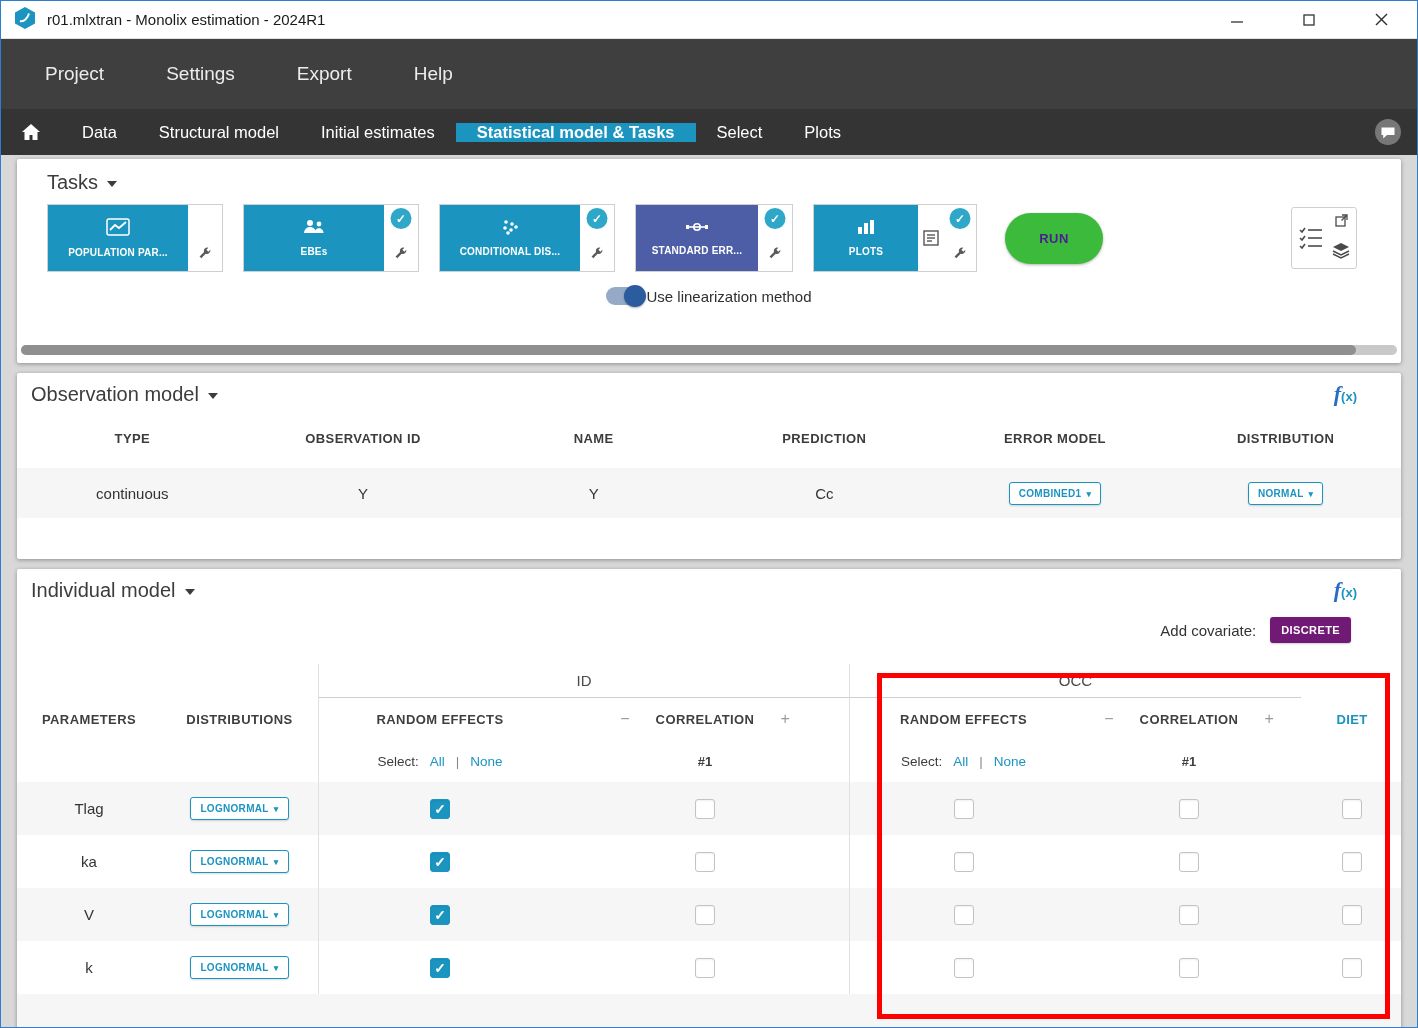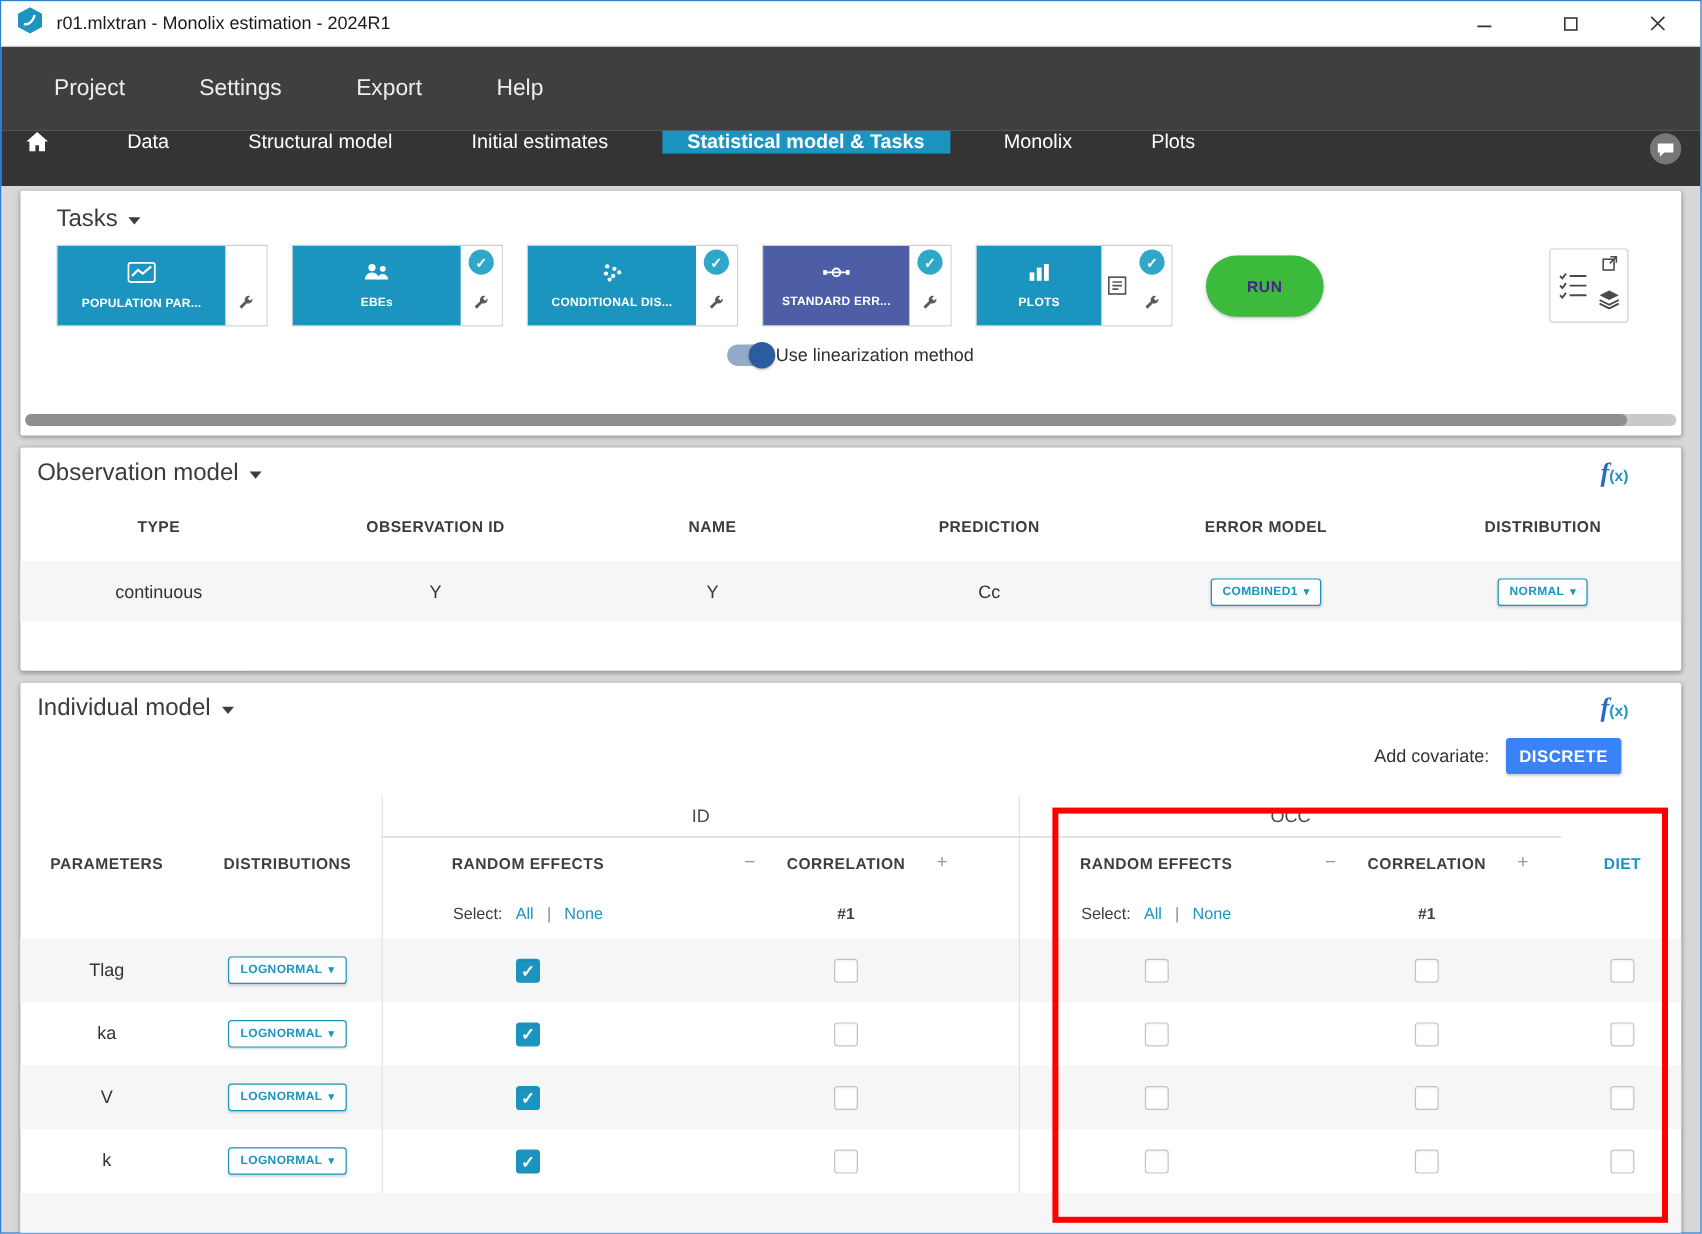--- a/index.html
+++ b/index.html
@@ -13,21 +13,21 @@
   .titlebar .title { margin-left: 10px; font-size: 15px; color: #1a1a1a; }
   .winbtns { margin-left: auto; display: flex; align-items: center; gap: 52px; padding-right: 14px; }
   .winbtn { display: inline-flex; align-items: center; justify-content: center; width: 20px; height: 20px; cursor: pointer; }
 
   
   .menubar { height: 70px; background: #3f3f3f; display: flex; align-items: center;
              padding-left: 44px; gap: 62px; }
   .menu-item { font-size: 19px; color: #ececec; cursor: pointer; }
 
   
-  .tabbar { height: 46px; background: #343434; display: flex; align-items: flex-start; gap: 24px; }
+  .tabbar { height: 46px; background: #343434; display: flex; align-items: center; }
   .home { width: 60px; display: flex; align-items: center; justify-content: center; cursor: pointer; }
   .tab { display: flex; align-items: center; padding: 0 21px; font-size: 16.5px; color: #fff; cursor: pointer; }
   .tab.active { background: #1b94c0; font-weight: bold; }
   .chat { margin-left: auto; margin-right: 14px; display: flex; align-items: center; cursor: pointer; }
 
   
   .content { padding: 4px 16px 0; }
   .card { background: #fff; border-radius: 2px; box-shadow: 0 1px 4px rgba(0,0,0,.35); margin-bottom: 10px; }
   .tasks-card { height: 204px; padding: 8px 14px 0; position: relative; }
   .obs-card { height: 186px; padding-top: 6px; }
@@ -92,21 +92,21 @@
 
   .dd-btn { background: #fff; border: 1px solid #1b94c0; color: #1b94c0; font-size: 10px; font-weight: bold;
             padding: 5px 9px; border-radius: 3px; letter-spacing: .3px; cursor: pointer;
             box-shadow: 0 1px 2px rgba(0,0,0,.15); font-family: inherit; }
   .dd-btn::after { content: "▾"; margin-left: 5px; font-size: 9px; }
 
   
   .cov-row { display: flex; justify-content: flex-end; align-items: center; gap: 14px;
              padding-right: 50px; margin-top: 8px; height: 36px; }
   .cov-label { font-size: 15px; color: #333; }
-  .discrete-btn { background: #3b82f6; border: none; color: #fff; font-size: 14px; font-weight: bold;
+  .discrete-btn { background: #701a75; border: none; color: #fff; font-size: 11px; font-weight: bold;
                   padding: 7px 11px; border-radius: 3px; letter-spacing: .4px; cursor: pointer;
                   box-shadow: 0 1px 2px rgba(0,0,0,.2); font-family: inherit; }
 
   .ind-grid { display: grid; grid-template-columns: 144px 157px 243px 288px 228px 224px 102px; }
   .ind-grid .cell { display: flex; align-items: center; justify-content: center; }
   .bl { border-left: 1px solid #e0e0e0; }
 
   .ind-group { margin-top: 16px; height: 34px; }
   .group-cell { font-size: 15px; color: #4a4a4a; border-bottom: 1px solid #cfcfcf; height: 100%; }
   .gc-id { grid-column: 3 / span 2; }
@@ -179,21 +179,21 @@
   <div class="tabbar">
     <span class="home">
         <svg width="20" height="18" viewBox="0 0 20 18">
           <path d="M10 1 1 9h2.5v8h5v-5h3v5h5V9H19z" fill="#fff"></path>
         </svg>
       </span>
     <span class="tab">Data</span>
     <span class="tab">Structural model</span>
     <span class="tab">Initial estimates</span>
     <span class="tab active">Statistical model &amp; Tasks</span>
-    <span class="tab">Monolix</span>
+    <span class="tab">Select</span>
     <span class="tab">Plots</span>
     <span class="chat">
         <svg width="30" height="30" viewBox="0 0 30 30">
           <circle cx="15" cy="15" r="13" fill="#777"></circle>
           <path d="M8.5 10.5h13v7.5H14l-3.8 3.6v-3.6H8.5z" fill="#fff"></path>
         </svg>
       </span>
   </div>
 
   <div class="content">

